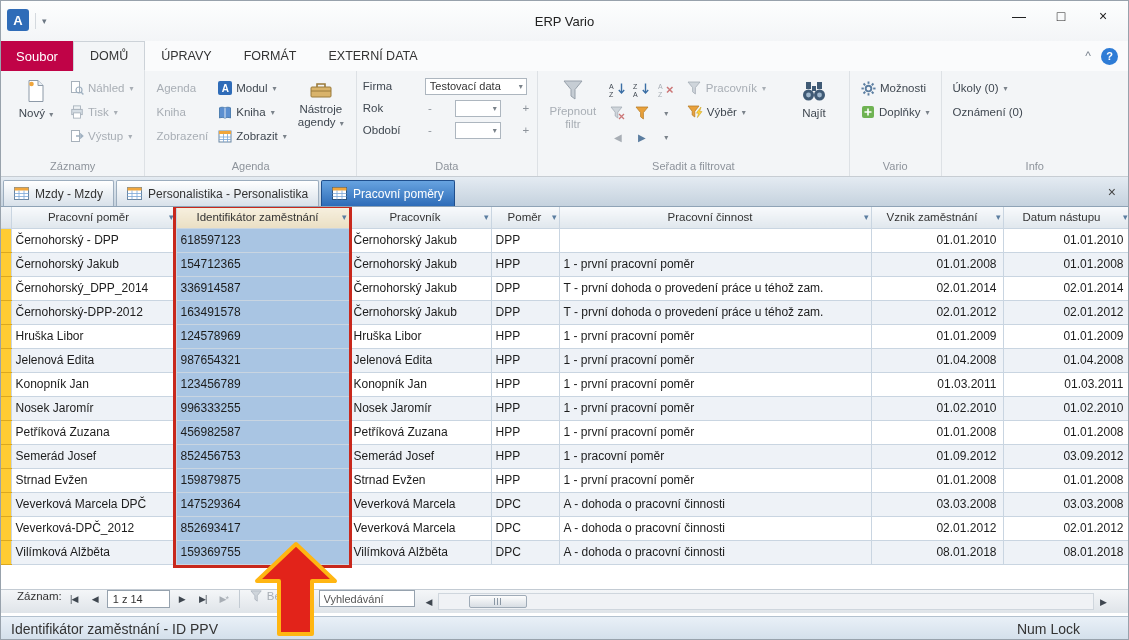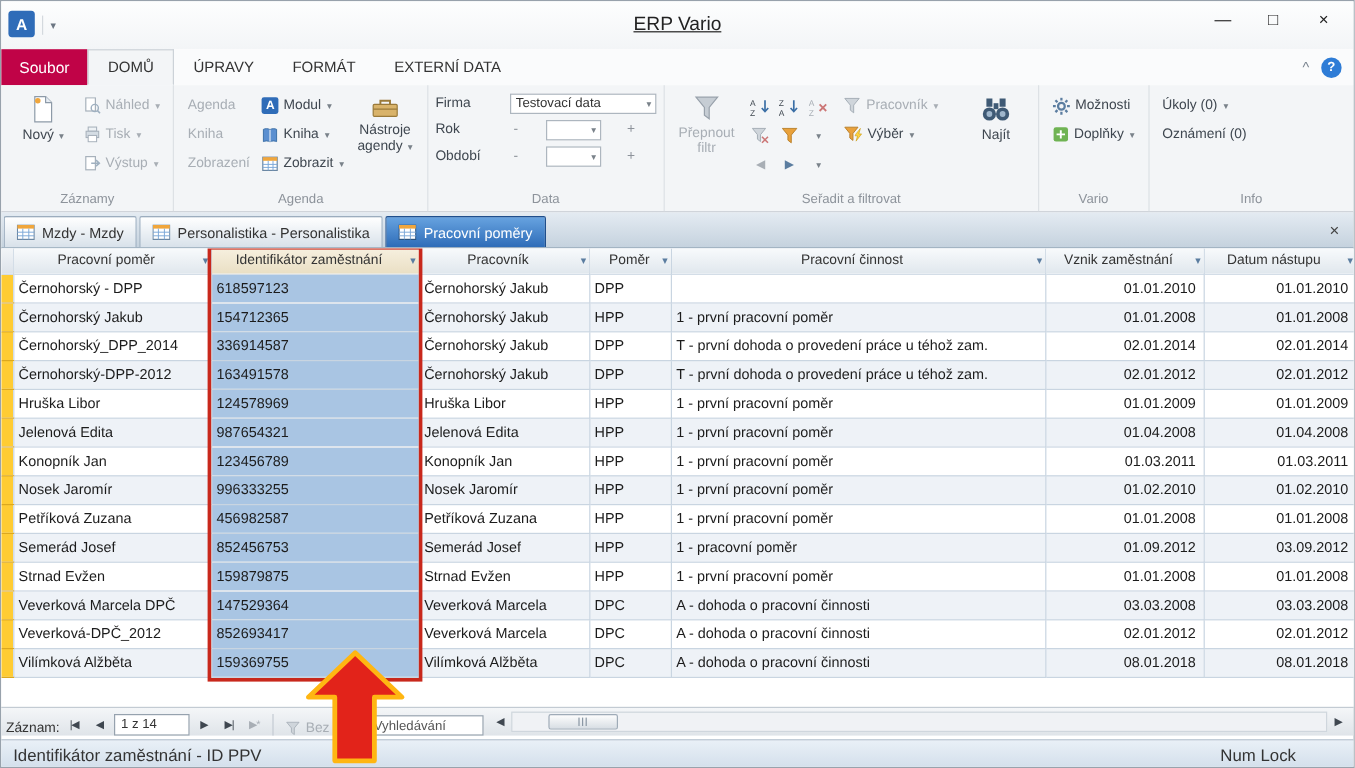--- a/index.html
+++ b/index.html
@@ -3,21 +3,21 @@
 <meta charset="utf-8">
 <style>
   html,body{margin:0;padding:0;background:#e8e8e8;font-family:"Liberation Sans","DejaVu Sans",sans-serif;}
   .window{position:relative;width:1129px;height:640px;background:#fff;border:1px solid #98a2ac;box-sizing:border-box;overflow:hidden;}
 
   
   .titlebar{position:absolute;top:0;left:0;right:0;height:40px;background:linear-gradient(#fdfefe,#f3f5f7);}
   .appicon{position:absolute;left:6px;top:8px;width:22px;height:22px;background:#2f6cb8;color:#fff;border-radius:3px;
     display:flex;align-items:center;justify-content:center;font-weight:bold;font-size:13px;}
   .qatcaret{position:absolute;left:34px;top:12px;font-size:9px;color:#6b7682;border-left:1px solid #d4d9de;padding-left:6px;height:16px;line-height:16px;}
-  .wtitle{position:absolute;left:0;right:0;top:0;height:40px;display:flex;align-items:center;justify-content:center;font-size:16px;color:#222;text-decoration:underline;}
+  .wtitle{position:absolute;left:0;right:0;top:0;height:40px;display:flex;align-items:center;justify-content:center;font-size:13px;color:#222;}
   .winctrls{position:absolute;right:4px;top:0;height:40px;display:flex;align-items:flex-start;z-index:5;}
   .winbtn{width:42px;height:30px;display:flex;align-items:center;justify-content:center;font-size:14px;color:#222;}
 
   
   .tabrow{position:absolute;top:40px;left:0;right:0;height:30px;background:#fafbfc;display:flex;align-items:stretch;}
   .filetab{width:72px;background:#c00347;color:#fff;display:flex;align-items:center;justify-content:center;font-size:13px;}
   .rtab{padding:0 16px;display:flex;align-items:center;font-size:12.5px;color:#333;}
   .rtab.active{background:#f3f5f7;border:1px solid #ccd2d8;border-bottom:1px solid #f3f5f7;}
   .tabrow-right{margin-left:auto;display:flex;align-items:center;gap:10px;padding-right:10px;}
   .collapseic{color:#7b8590;font-size:12px;}
@@ -31,21 +31,21 @@
   .bigbtn{width:58px;display:flex;flex-direction:column;align-items:center;padding-top:4px;gap:4px;font-size:11.5px;color:#3f4750;text-align:center;}
   .blbl{line-height:13px;max-width:56px;}
   .vstack{display:flex;flex-direction:column;gap:2px;padding-top:2px;}
   .sbtn{display:flex;align-items:center;gap:4px;height:22px;padding:0 5px;font-size:11.5px;color:#3f4750;white-space:nowrap;}
   .car{font-size:8px;color:#7a828a;margin-left:1px;}
   .disabled,.disabled span{color:#a8aeb5 !important;}
   .aicon{background:#2f6cb8;color:#fff;width:14px;height:14px;font-size:10px;font-weight:bold;display:inline-flex;align-items:center;justify-content:center;border-radius:2px;}
   .drow{display:flex;align-items:center;gap:20px;height:22px;font-size:11.5px;color:#3f4750;}
   .dlbl{width:42px;}
   .combo{background:#fff;border:1px solid #adb6bf;height:17px;display:flex;align-items:center;font-size:11px;padding:0 3px 0 4px;color:#333;box-sizing:border-box;}
-  .combo.wide{width:122px;justify-content:space-between;}
+  .combo.wide{width:102px;justify-content:space-between;}
   .combo.small{width:46px;justify-content:flex-end;}
   .pm{color:#8d939b;width:10px;text-align:center;}
   .minigrid{display:grid;grid-template-columns:repeat(3,22px);grid-auto-rows:22px;gap:2px;padding:3px 5px 0 5px;align-content:start;}
   .mini{display:flex;align-items:center;justify-content:center;font-size:10px;color:#5b7da0;}
   .mini.dis{color:#a8aeb5;}
 
   
   .doctabs{position:absolute;top:176px;left:0;right:0;height:30px;background:linear-gradient(#e4ebf2,#c5d2de);border-bottom:1px solid #8fa3b6;display:flex;align-items:flex-end;padding:0 2px;gap:2px;box-sizing:border-box;}
   .dtab{height:25px;display:flex;align-items:center;gap:6px;padding:0 10px;background:linear-gradient(#ffffff,#d8e1ea);border:1px solid #9cadbe;border-bottom:none;border-radius:2px 2px 0 0;font-size:12px;color:#333;white-space:nowrap;}
   .dtab.active{background:linear-gradient(#67a3e0,#2e6cb8);color:#fff;font-weight:normal;border-color:#1f4e8c;}
@@ -65,21 +65,21 @@
   .grid th.c4{width:312px;} .grid th.c5{width:132px;} .grid th.c6{width:127px;}
   .grid td.c5,.grid td.c6{text-align:right;padding-right:6px;}
   .grid td.selcell{background:#a9c5e3 !important;}
   .grid th.selhead{background:linear-gradient(#f7f0df,#eadfc4);}
   .colrect{position:absolute;left:172px;top:-2px;width:179px;height:363px;border:3px solid #c8281c;box-sizing:border-box;pointer-events:none;z-index:10;}
 
   
   .annarrow{position:absolute;left:252px;top:540px;z-index:50;pointer-events:none;}
 
   
-  .navbar{position:absolute;top:588px;left:0;right:0;height:24px;background:linear-gradient(#f4f6f8,#dfe4e9);border-top:1px solid #c3cbd3;display:flex;align-items:flex-end;padding:0 4px;font-size:11.5px;color:#333;gap:3px;box-sizing:border-box;}
+  .navbar{position:absolute;top:588px;left:0;right:0;height:24px;background:linear-gradient(#f4f6f8,#dfe4e9);border-top:1px solid #c3cbd3;display:flex;align-items:flex-start;padding:0 16px;font-size:11.5px;color:#333;gap:3px;box-sizing:border-box;}
   .nbtn{min-width:18px;height:18px;display:flex;align-items:center;justify-content:center;font-size:9px;color:#3f4750;letter-spacing:-1px;}
   .nbtn.dis{color:#a8aeb5;}
   .recbox{width:56px;height:16px;background:#fff;border:1px solid #96a2ae;display:flex;align-items:center;padding-left:5px;font-size:11px;}
   .vsep{width:1px;height:18px;background:#c3cbd3;margin:0 3px;}
   .searchbox{width:96px;height:17px;border:1px solid #96a2ae;background:#fff;font-size:11px;padding:0 4px;color:#333;box-sizing:border-box;font-family:inherit;}
   .searchbox::placeholder{color:#555;opacity:1;}
   .hscroll{flex:1;align-self:center;display:flex;align-items:center;margin-left:2px;height:18px;}
   .track{flex:1;height:17px;background:#f0f2f5;border:1px solid #cfd6dd;position:relative;box-sizing:border-box;}
   .thumb{position:absolute;left:30px;top:1px;width:58px;height:13px;background:linear-gradient(#fdfdfd,#d8dee4);border:1px solid #9fabb7;border-radius:2px;display:flex;align-items:center;justify-content:center;gap:2px;box-sizing:border-box;}
   .grip{width:1px;height:7px;background:#8a97a4;}

